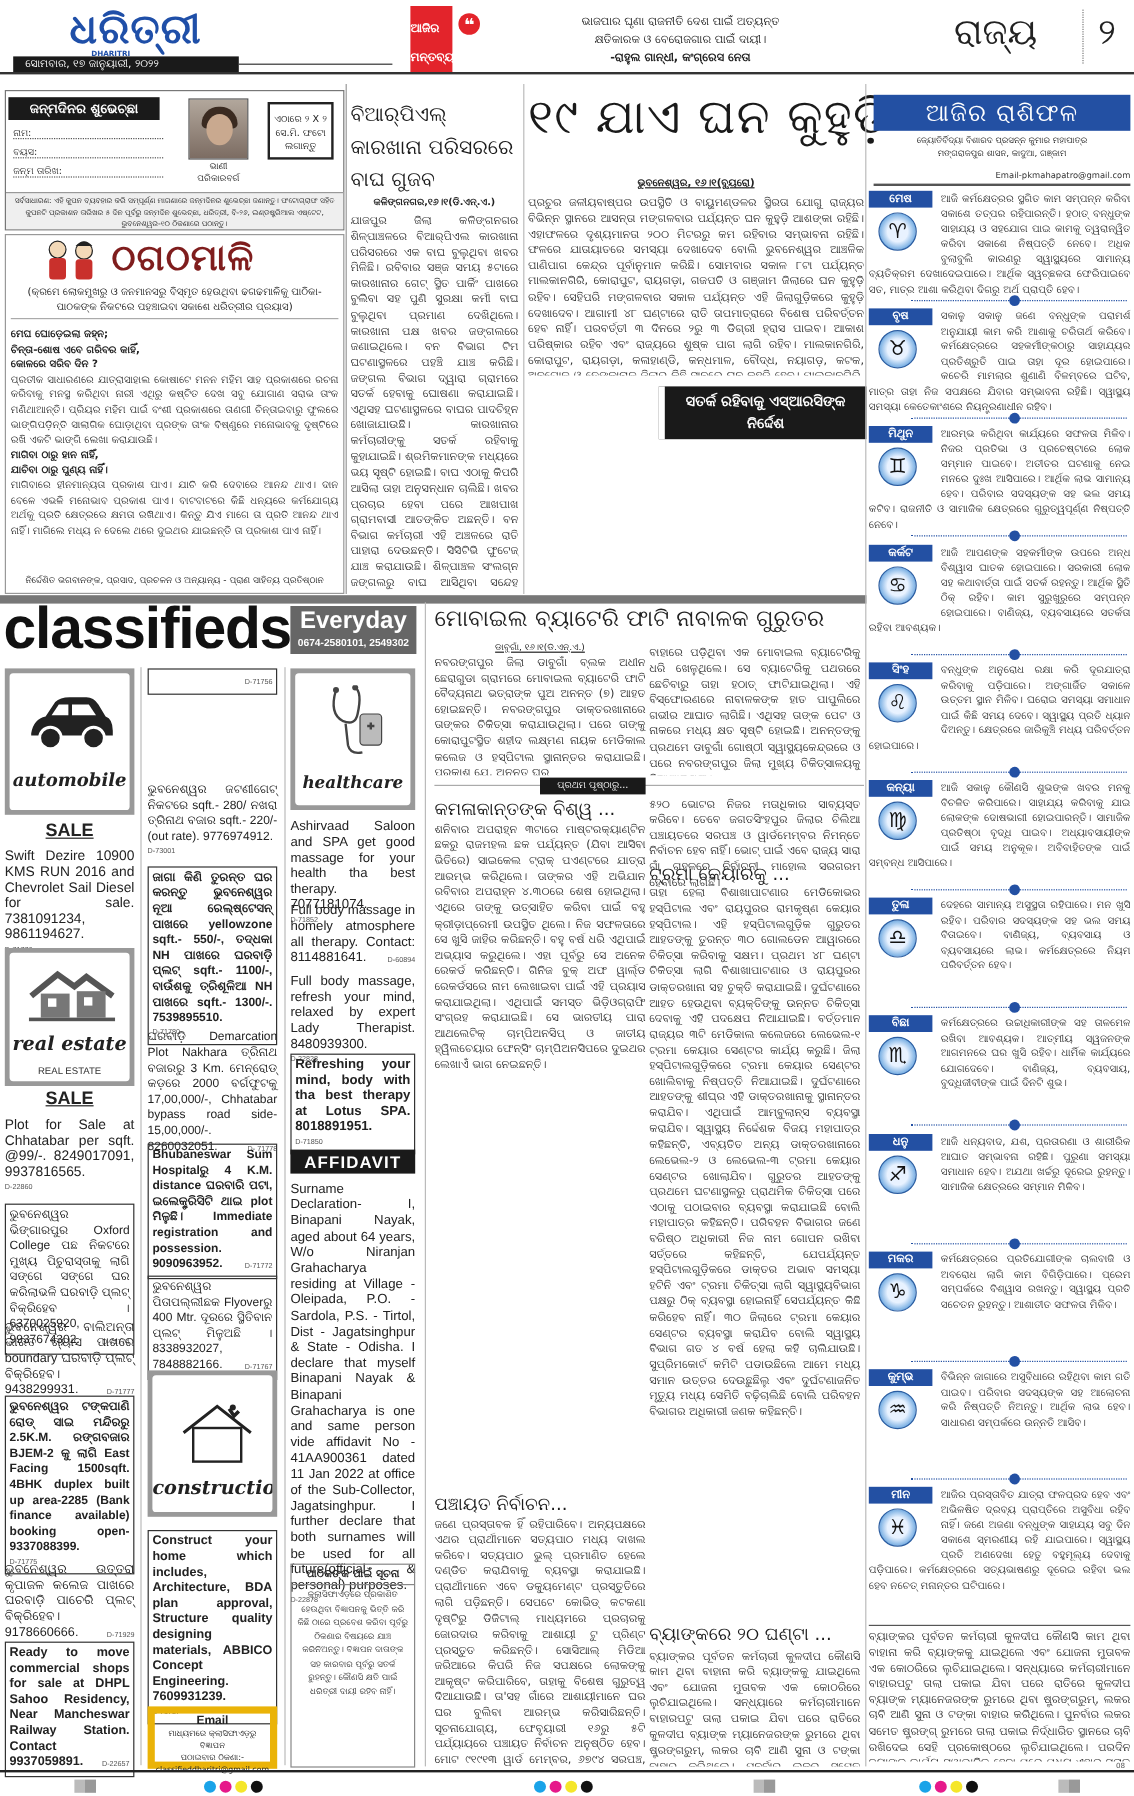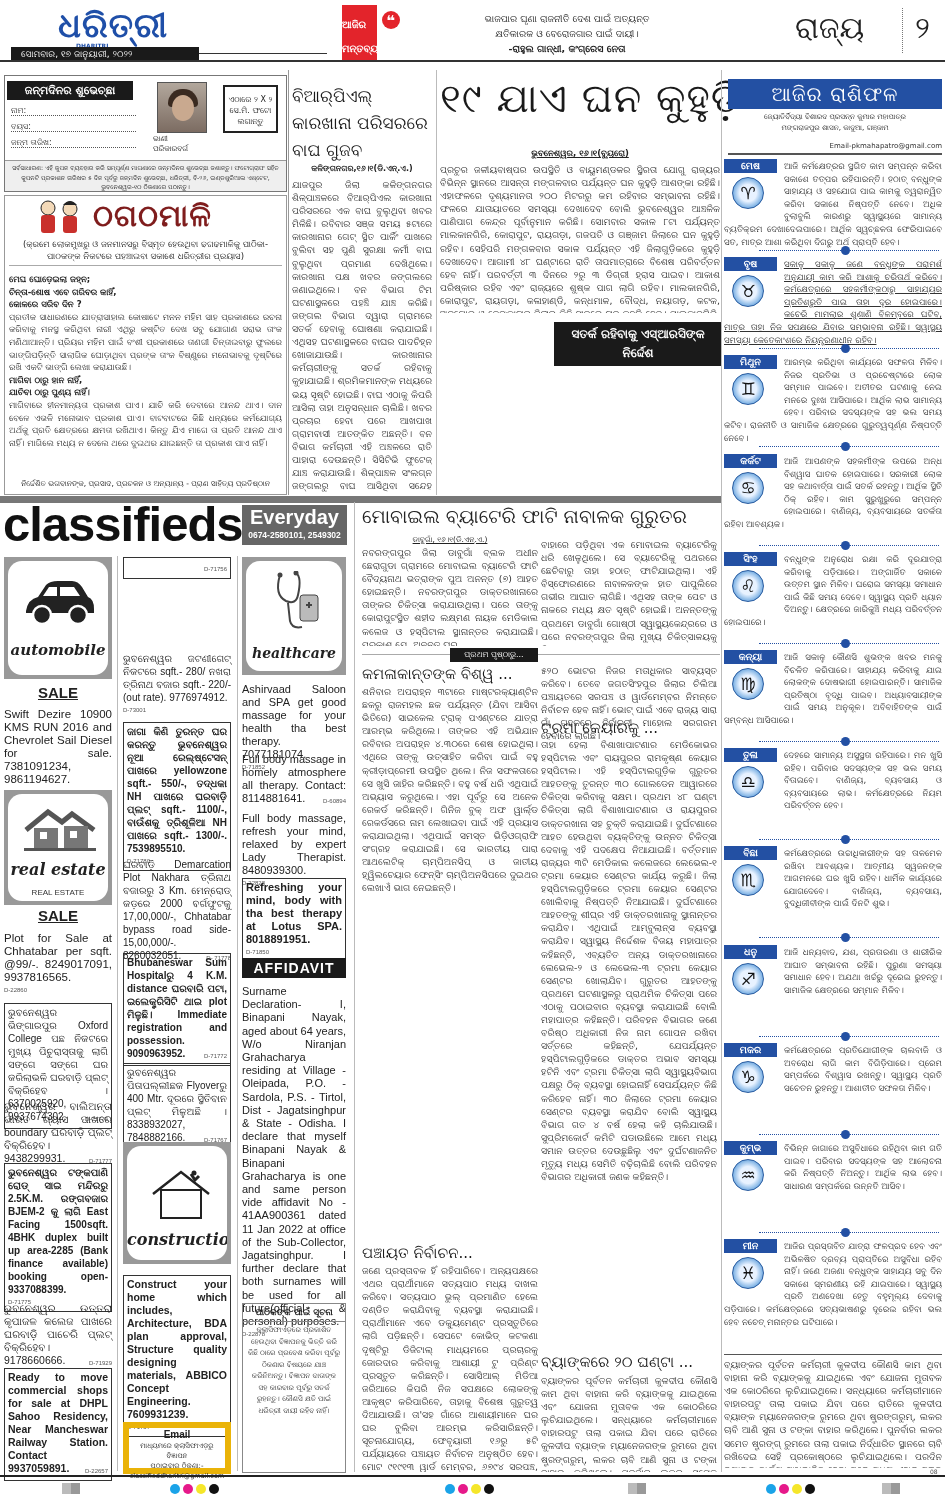--- a/index.html
+++ b/index.html
@@ -21,21 +21,21 @@
 #section-title{left:795px;top:8px;font-size:30px;color:#222;line-height:40px}
 #section-sep{left:902px;top:8px;width:0;height:45px;border-left:1px dotted #777}
 #page-num{left:915px;top:8px;font-size:30px;line-height:40px}
 
 #bday{left:4px;top:75px;width:283px;height:117px;border:1px solid #777}
 #bday-title{position:absolute;left:2px;top:5px;width:126px;height:19px;background:#1a1a1a;color:#fff;font-size:11px;font-weight:bold;line-height:19px;text-align:center}
 .bday-field{position:absolute;left:6px;font-size:8px;color:#333;width:125px;border-bottom:1px dotted #555;height:10px;line-height:10px}
 #bday-photo{position:absolute;left:152px;top:6px;width:50px;height:51px;background:linear-gradient(#b2a79c,#7c6c62);border:1px solid #555}
 #bday-photo .face{position:absolute;left:14px;top:12px;width:22px;height:26px;border-radius:50%;background:#c9a98f}
 #bday-photo .hair{position:absolute;left:10px;top:6px;width:30px;height:18px;border-radius:15px 15px 4px 4px;background:#3a2a20}
-#bday-name{position:absolute;left:148px;top:58px;width:58px;font-size:7.5px;text-align:left;line-height:10px}
+#bday-name{position:absolute;left:148px;top:58px;width:58px;font-size:7.5px;text-align:center;line-height:10px}
 #bday-stamp{position:absolute;left:218px;top:9px;width:55px;height:48px;border:2px solid #222;font-size:8px;text-align:center;line-height:11px;padding-top:7px}
 #bday-note{position:absolute;left:0;top:84px;width:281px;border-top:1px solid #999;background:#efefef;font-size:6.2px;line-height:9.5px;text-align:center;padding:2px 3px;height:31px}
 
 #tg{left:4px;top:195px;width:283px;height:300px;border:1px solid #999}
 #tg-figs{position:absolute;left:30px;top:3px;width:50px;height:36px}
 #tg-title{position:absolute;left:88px;top:0px;font-size:30px;font-weight:bold;color:#7f1d1d;line-height:40px;letter-spacing:1px}
 #tg-sub{position:absolute;left:4px;top:42px;width:273px;font-size:8.5px;text-align:center;line-height:12px;border-bottom:1px solid #aaa;padding-bottom:3px}
 #tg-body{position:absolute;left:4px;top:77px;width:273px;font-size:8.5px;line-height:12.6px}
 #tg-body .vl{font-weight:bold}
 #tg-body .pt{text-align:justify;color:#333}
@@ -51,21 +51,21 @@
 #lead-callout{left:549px;top:322px;width:173px;height:44px;background:#1a1a1a;color:#fff;font-size:12px;font-weight:bold;text-align:center;line-height:19px;padding-top:3px;border-left:5px solid #fff}
 #col-rule-1{left:288px;top:70px;width:1px;height:425px;background:#999}
 #col-rule-2{left:436px;top:70px;width:1px;height:425px;background:#bbb}
 #mid-rule{left:0;top:496px;width:722px;height:7px;background:#777}
 
 #cl-title{left:3px;top:502px;width:236px;height:44px;font-family:"Liberation Sans",sans-serif;font-weight:bold;font-size:49px;line-height:44px;letter-spacing:-1px;color:#111}
 #cl-everyday{left:242px;top:505px;width:105px;height:40px;background:#666;color:#fff;text-align:center}
 #cl-everyday .e1{font-family:"Liberation Sans",sans-serif;font-size:20px;font-weight:bold;line-height:24px}
 #cl-everyday .e2{font-family:"Liberation Sans",sans-serif;font-size:8.5px;font-weight:bold;line-height:12px}
 .cat-box{position:absolute;background:#999;padding:4px}
-.cat-inner{width:100%;height:100%;background:#fff;border-radius:14px;position:relative;text-align:center;overflow:hidden}
+.cat-inner{width:100%;height:100%;background:#fff;border-radius:3px;position:relative;text-align:center;overflow:hidden}
 .cat-label{position:absolute;left:0;width:100%;font-family:"DejaVu Serif",serif;font-style:italic;font-weight:bold;color:#222}
 .sale{position:absolute;font-family:"Liberation Sans",sans-serif;font-weight:bold;font-size:15px;text-decoration:underline;text-align:center}
 .ad{position:absolute;font-family:"Liberation Sans",sans-serif;font-size:11.5px;line-height:13px;text-align:justify;color:#222}
 .ad.box{border:1.5px solid #333;padding:2px 3px}
 .ad.bold{font-weight:bold}
 .ad .code{font-size:6px;color:#555;font-weight:normal;display:block}
 .ad .code.r{display:inline;float:right;margin-top:3px}
 #affidavit-label{left:242px;top:958px;width:104px;height:20px;background:#1a1a1a;color:#fff;font-family:"Liberation Sans",sans-serif;font-weight:bold;font-size:14px;line-height:20px;text-align:center;letter-spacing:1px}
 #email-box{left:123px;top:1422px;width:108px;height:52px;border:6px solid #eab308;text-align:center;font-size:7px;line-height:10px;padding-top:2px}
 #email-box .t{font-family:"Liberation Sans",sans-serif;font-weight:bold;font-size:10px}
@@ -302,21 +302,21 @@
 <div class="abs" id="rashi-email">Email-pkmahapatro@gmail.com</div>
 <div class="abs" id="rashi-rule"></div>
 
 <div id="rashi-list">
     <div class="rashi" style="top: 159px; height: 92px;">
       <div class="rashi-text" style="height: 90px; overflow: hidden;"><span class="ind"></span><span>ଆଜି କର୍ମକ୍ଷେତ୍ରର ସ୍ଥଗିତ କାମ ସମ୍ପନ୍ନ କରିବା ସକାଶେ ତତ୍ପର ରହିପାରନ୍ତି। ହଠାତ୍ ବନ୍ଧୁଙ୍କ ସାହାଯ୍ୟ ଓ ସହଯୋଗ ପାଇ କାମକୁ ତ୍ୱରାନ୍ୱିତ କରିବା ସକାଶେ ନିଷ୍ପତ୍ତି ନେବେ। ଅଧିକ ବୁଲାବୁଲି କାରଣରୁ ସ୍ୱାସ୍ଥ୍ୟରେ ସାମାନ୍ୟ ବ୍ୟତିକ୍ରମ ଦେଖାଦେଇପାରେ। ଆର୍ଥିକ ସ୍ୱଚ୍ଛଳତା ଫେରିପାଇବେ ସତ, ମାତ୍ର ଆଶା କରିଥିବା ଦିଗରୁ ଅର୍ଥ ପ୍ରାପ୍ତି ହେବ।</span></div>
       <div class="rashi-name">ମେଷ</div>
       <div class="rashi-icon">♈</div>
     </div>
     <div class="rashi" style="top: 257px; height: 92px;">
-      <div class="rashi-text" style="height: 90px; overflow: hidden; text-decoration: underline;"><span class="ind"></span><span>ସକାଳୁ ସକାଳୁ ଜଣେ ବନ୍ଧୁଙ୍କ ପରାମର୍ଶ ଅନୁଯାୟୀ କାମ କରି ଆଶାକୁ ଚରିତାର୍ଥ କରିବେ। କର୍ମକ୍ଷେତ୍ରରେ ସହକର୍ମୀଙ୍କଠାରୁ ସାହାଯ୍ୟର ପ୍ରତିଶ୍ରୁତି ପାଇ ତାହା ଦୂର ହୋଇପାରେ। କଚେରି ମାମଲାର ଶୁଣାଣି ବିଳମ୍ବରେ ଘଟିବ, ମାତ୍ର ତାହା ନିଜ ସପକ୍ଷରେ ଯିବାର ସମ୍ଭାବନା ରହିଛି। ସ୍ୱାସ୍ଥ୍ୟ ସମସ୍ୟା କେତେକାଂଶରେ ନିୟନ୍ତ୍ରଣାଧୀନ ରହିବ।</span></div>
+      <div class="rashi-text" style="height: 90px; overflow: hidden;"><span class="ind"></span><span>ସକାଳୁ ସକାଳୁ ଜଣେ ବନ୍ଧୁଙ୍କ ପରାମର୍ଶ ଅନୁଯାୟୀ କାମ କରି ଆଶାକୁ ଚରିତାର୍ଥ କରିବେ। କର୍ମକ୍ଷେତ୍ରରେ ସହକର୍ମୀଙ୍କଠାରୁ ସାହାଯ୍ୟର ପ୍ରତିଶ୍ରୁତି ପାଇ ତାହା ଦୂର ହୋଇପାରେ। କଚେରି ମାମଲାର ଶୁଣାଣି ବିଳମ୍ବରେ ଘଟିବ, ମାତ୍ର ତାହା ନିଜ ସପକ୍ଷରେ ଯିବାର ସମ୍ଭାବନା ରହିଛି। ସ୍ୱାସ୍ଥ୍ୟ ସମସ୍ୟା କେତେକାଂଶରେ ନିୟନ୍ତ୍ରଣାଧୀନ ରହିବ।</span></div>
       <div class="rashi-name">ବୃଷ</div>
       <div class="rashi-icon">♉</div>
     </div>
     <div class="rashi" style="top: 355px; height: 92px;">
       <div class="rashi-text" style="height: 90px; overflow: hidden;"><span class="ind"></span><span>ଆରମ୍ଭ କରିଥିବା କାର୍ଯ୍ୟରେ ସଫଳତା ମିଳିବ। ନିଜର ପ୍ରତିଭା ଓ ପ୍ରଚେଷ୍ଟାରେ ଲୋକ ସମ୍ମାନ ପାଇବେ। ଅତୀତର ଘଟଣାକୁ ନେଇ ମନରେ ଦୁଃଖ ଆସିପାରେ। ଆର୍ଥିକ ଲାଭ ସାମାନ୍ୟ ହେବ। ପରିବାର ସଦସ୍ୟଙ୍କ ସହ ଭଲ ସମୟ କଟିବ। ରାଜନୀତି ଓ ସାମାଜିକ କ୍ଷେତ୍ରରେ ଗୁରୁତ୍ୱପୂର୍ଣ୍ଣ ନିଷ୍ପତ୍ତି ନେବେ।</span></div>
       <div class="rashi-name">ମିଥୁନ</div>
       <div class="rashi-icon">♊</div>
     </div>
     <div class="rashi" style="top: 454px; height: 92px;">
       <div class="rashi-text" style="height: 90px; overflow: hidden;"><span class="ind"></span><span>ଆଜି ଆପଣଙ୍କ ସହକର୍ମୀଙ୍କ ଉପରେ ଅନ୍ଧ ବିଶ୍ୱାସ ଘାତକ ହୋଇପାରେ। ସରକାରୀ ଲୋକ ସହ କଥାବାର୍ତ୍ତା ପାଇଁ ସତର୍କ ରହନ୍ତୁ। ଆର୍ଥିକ ସ୍ଥିତି ଠିକ୍ ରହିବ। କାମ ସୁରୁଖୁରୁରେ ସମ୍ପନ୍ନ ହୋଇପାରେ। ବାଣିଜ୍ୟ, ବ୍ୟବସାୟରେ ସତର୍କତା ରହିବା ଆବଶ୍ୟକ।</span></div>

